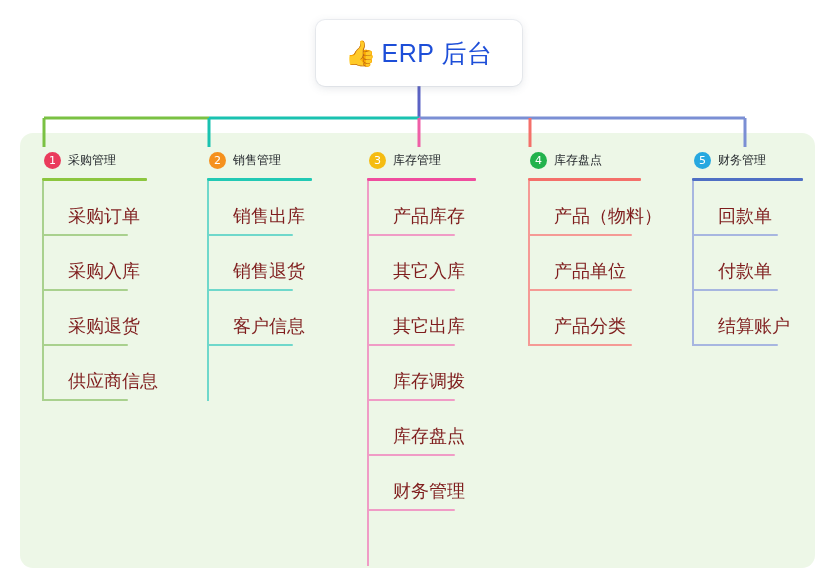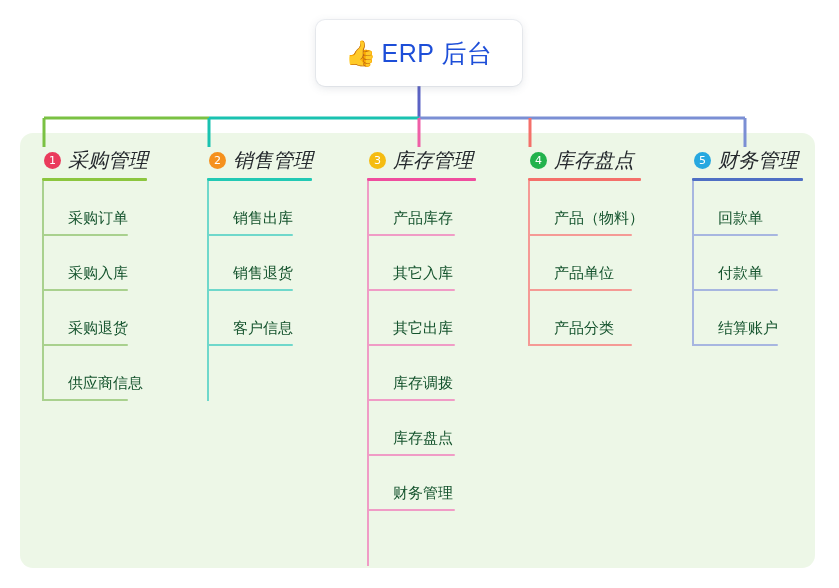--- a/index.html
+++ b/index.html
@@ -38,29 +38,29 @@
   }
 
   
   .col{position:absolute;top:148px;z-index:5;}
   .col-head{display:flex;align-items:center;gap:7px;height:24px;padding-left:2px;}
   .badge{
     width:17px;height:17px;border-radius:50%;
     color:#ffffff;font-size:11px;line-height:17px;text-align:center;
     font-family:"DejaVu Sans",sans-serif;flex:0 0 auto;
   }
-  .head-label{font-size:20px;color:#24282d;white-space:nowrap;font-style:italic;}
+  .head-label{font-size:12px;color:#24282d;white-space:nowrap;}
   .head-rule{height:3px;margin-top:6px;border-radius:1px;}
 
   .leaves{position:relative;margin-top:0;}
   .spine{position:absolute;left:0;top:0;width:2px;}
   .leaf{position:relative;height:55px;}
   .leaf-text{
     position:absolute;left:26px;bottom:8px;
-    font-size:15px;color:#14532d;white-space:nowrap;
+    font-size:18px;color:#7f1d1d;white-space:nowrap;
   }
   .leaf-rule{position:absolute;left:0;bottom:0;height:2px;border-radius:1px;}
 </style>
 </head>
 <body>
 
 <div id="stage">
 
   <div class="panel"></div>
 

